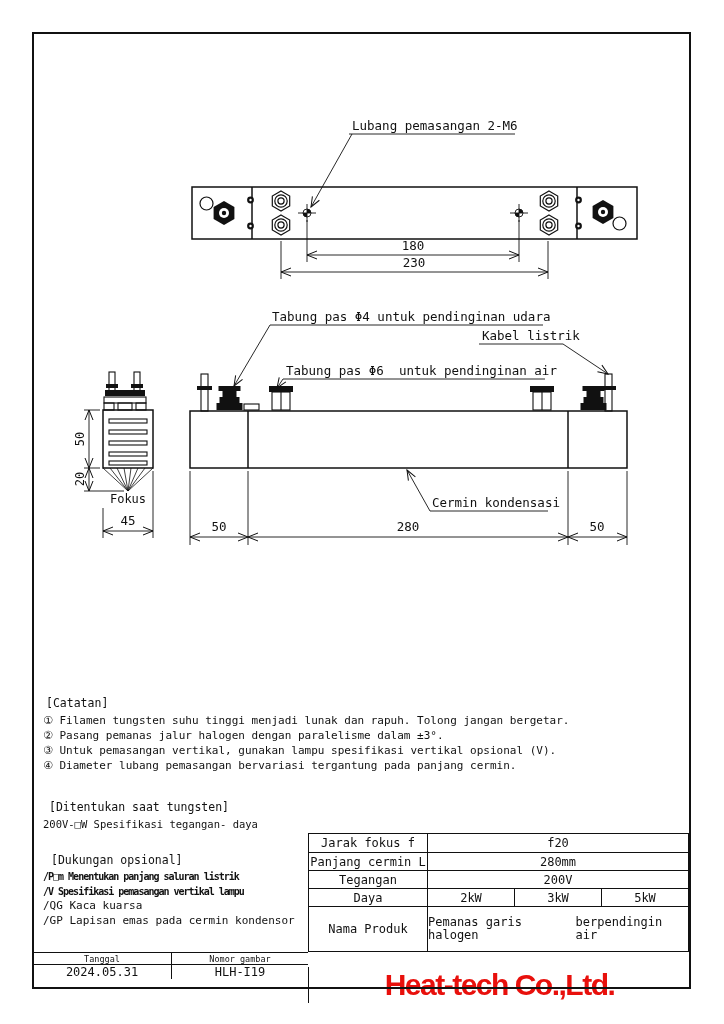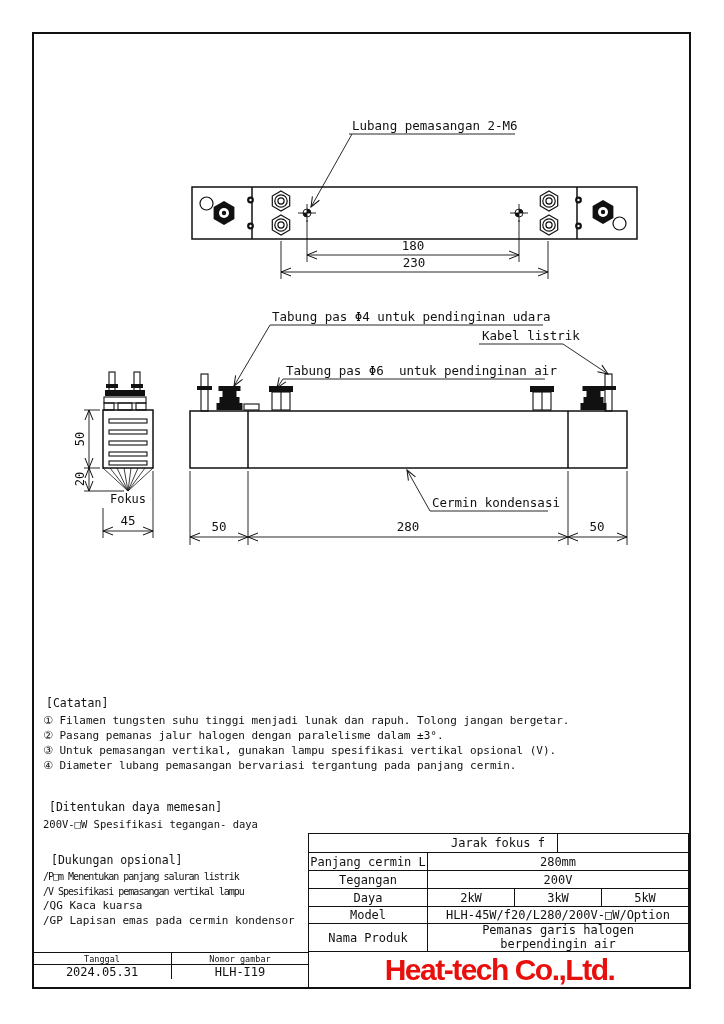--- a/index.html
+++ b/index.html
@@ -2,34 +2,34 @@
 <html><head>
 <meta charset="utf-8">
 <style>
   html,body{margin:0;padding:0;background:#fff;}
   .page{position:relative;width:724px;height:1024px;background:#fff;overflow:hidden;
         font-family:"DejaVu Sans Mono","DejaVu Sans",monospace;color:#111;}
   .t{position:absolute;white-space:pre;color:#111;line-height:13px;}
   .fs11{font-size:11px;}
   .fs115{font-size:11.5px;}
   .fs105{font-size:10.5px;}
-  .cond{font-size:10px;letter-spacing:-1px;}
+  .cond{font-size:10px;letter-spacing:-1px;font-weight:bold;}
   svg{position:absolute;left:0;top:0;pointer-events:none;}
   svg text{font-family:"DejaVu Sans Mono","DejaVu Sans",monospace;font-size:12.5px;fill:#111;white-space:pre;}
   svg .rot{font-size:12px;}
   
   .spec{position:absolute;left:308px;top:833px;width:381px;height:119px;border:1.5px solid #111;
         box-sizing:border-box;display:flex;flex-direction:column;font-size:12px;}
   .srow{display:flex;border-top:1.2px solid #111;box-sizing:border-box;}
   .srow:first-child{border-top:none;justify-content:center;}
   .sl{width:119px;border-right:1.2px solid #111;display:flex;align-items:center;justify-content:center;box-sizing:border-box;}
   .sv{flex:1;display:flex;align-items:center;justify-content:center;}
   .sv3{flex:1;display:flex;align-items:center;justify-content:center;border-right:1.2px solid #111;box-sizing:border-box;}
   .sv3:last-child{border-right:none;}
-  .twoline{flex-direction:column;line-height:13.5px;}
+  .twoline{flex-direction:row;line-height:13.5px;}
   
   .tblock{position:absolute;left:33px;top:952px;width:275px;height:20px;border-top:1.6px solid #111;
           box-sizing:border-box;display:grid;grid-template-columns:139px 1fr;grid-template-rows:12px 1fr;}
   .tbh{font-size:8.5px;display:flex;align-items:center;justify-content:center;border-bottom:1.1px solid #111;box-sizing:border-box;}
   .tbv{font-size:12px;display:flex;align-items:center;justify-content:center;}
   .coldiv{border-right:1.1px solid #111;box-sizing:border-box;}
   
   .logo{position:absolute;left:308px;top:952px;width:382px;height:36px;border-left:1.5px solid #111;
         box-sizing:border-box;display:flex;align-items:center;justify-content:center;
         font-family:"Liberation Sans",sans-serif;font-weight:bold;font-size:30px;letter-spacing:-1.5px;}
@@ -41,71 +41,68 @@
 
   <div>
     <div class="t fs115" style="left:46px;top:697px">[Catatan]</div>
     <div class="t fs11" style="left:43px;top:714px">① Filamen tungsten suhu tinggi menjadi lunak dan rapuh. Tolong jangan bergetar.</div>
     <div class="t fs11" style="left:43px;top:729px">② Pasang pemanas jalur halogen dengan paralelisme dalam ±3°.</div>
     <div class="t fs11" style="left:43px;top:744px">③ Untuk pemasangan vertikal, gunakan lampu spesifikasi vertikal opsional (V).</div>
     <div class="t fs11" style="left:43px;top:759px">④ Diameter lubang pemasangan bervariasi tergantung pada panjang cermin.</div>
   </div>
 
   <div>
-    <div class="t fs115" style="left:49px;top:801px">[Ditentukan daya memesan]</div>
+    <div class="t fs115" style="left:49px;top:801px">[Ditentukan saat tungsten]</div>
     <div class="t fs105" style="left:43px;top:818px">200V-□W Spesifikasi tegangan- daya</div>
   </div>
 
   <div>
     <div class="t fs115" style="left:51px;top:854px">[Dukungan opsional]</div>
     <div class="t cond" style="left:43px;top:870px">/P□m Menentukan panjang saluran listrik</div>
     <div class="t cond" style="left:43px;top:885px">/V Spesifikasi pemasangan vertikal lampu</div>
     <div class="t fs11" style="left:43px;top:899px">/QG Kaca kuarsa</div>
     <div class="t fs11" style="left:43px;top:914px">/GP Lapisan emas pada cermin kondensor</div>
   </div>
 
   <div class="spec">
     <div class="srow" style="height:18px">
       <div class="sl">Jarak fokus f</div>
+      <div class="sv">f20</div>
     </div>
     <div class="srow" style="height:18px">
       <div class="sl">Panjang cermin L</div>
       <div class="sv">280mm</div>
     </div>
     <div class="srow" style="height:18px">
       <div class="sl">Tegangan</div>
       <div class="sv">200V</div>
     </div>
     <div class="srow" style="height:18px">
       <div class="sl">Daya</div>
       <div class="sv3">2kW</div>
       <div class="sv3">3kW</div>
       <div class="sv3">5kW</div>
-    </div>
-    <div class="srow" style="height:17px">
-      <div class="sl">Model</div>
-      <div class="sv">HLH-45W/f20/L280/200V-□W/Option</div>
     </div>
     <div class="srow" style="flex:1">
       <div class="sl">Nama Produk</div>
       <div class="sv twoline">
         <div>Pemanas garis halogen</div>
         <div>berpendingin air</div>
       </div>
     </div>
   </div>
 
   <div class="tblock">
     <div class="tbh coldiv">Tanggal</div>
     <div class="tbh">Nomor gambar</div>
     <div class="tbv coldiv">2024.05.31</div>
     <div class="tbv">HLH-I19</div>
   </div>
 
-  <div class="logo" style="color: rgb(232, 16, 12);">Heat-tech Co.,Ltd.</div>
+  <div class="logo" style="color: rgb(232, 16, 12); margin-top: 15px;">Heat-tech Co.,Ltd.</div>
 
   <svg width="724" height="1024" viewBox="0 0 724 1024">
     <defs>
       <marker id="arrE" markerWidth="12" markerHeight="10" refX="11" refY="5" orient="auto" markerUnits="userSpaceOnUse">
         <path d="M1,1 L11,5 L1,9" fill="none" stroke="#111" stroke-width="1"></path>
       </marker>
       <marker id="arrS" markerWidth="12" markerHeight="10" refX="1" refY="5" orient="auto" markerUnits="userSpaceOnUse">
         <path d="M11,1 L1,5 L11,9" fill="none" stroke="#111" stroke-width="1"></path>
       </marker>
     </defs>

